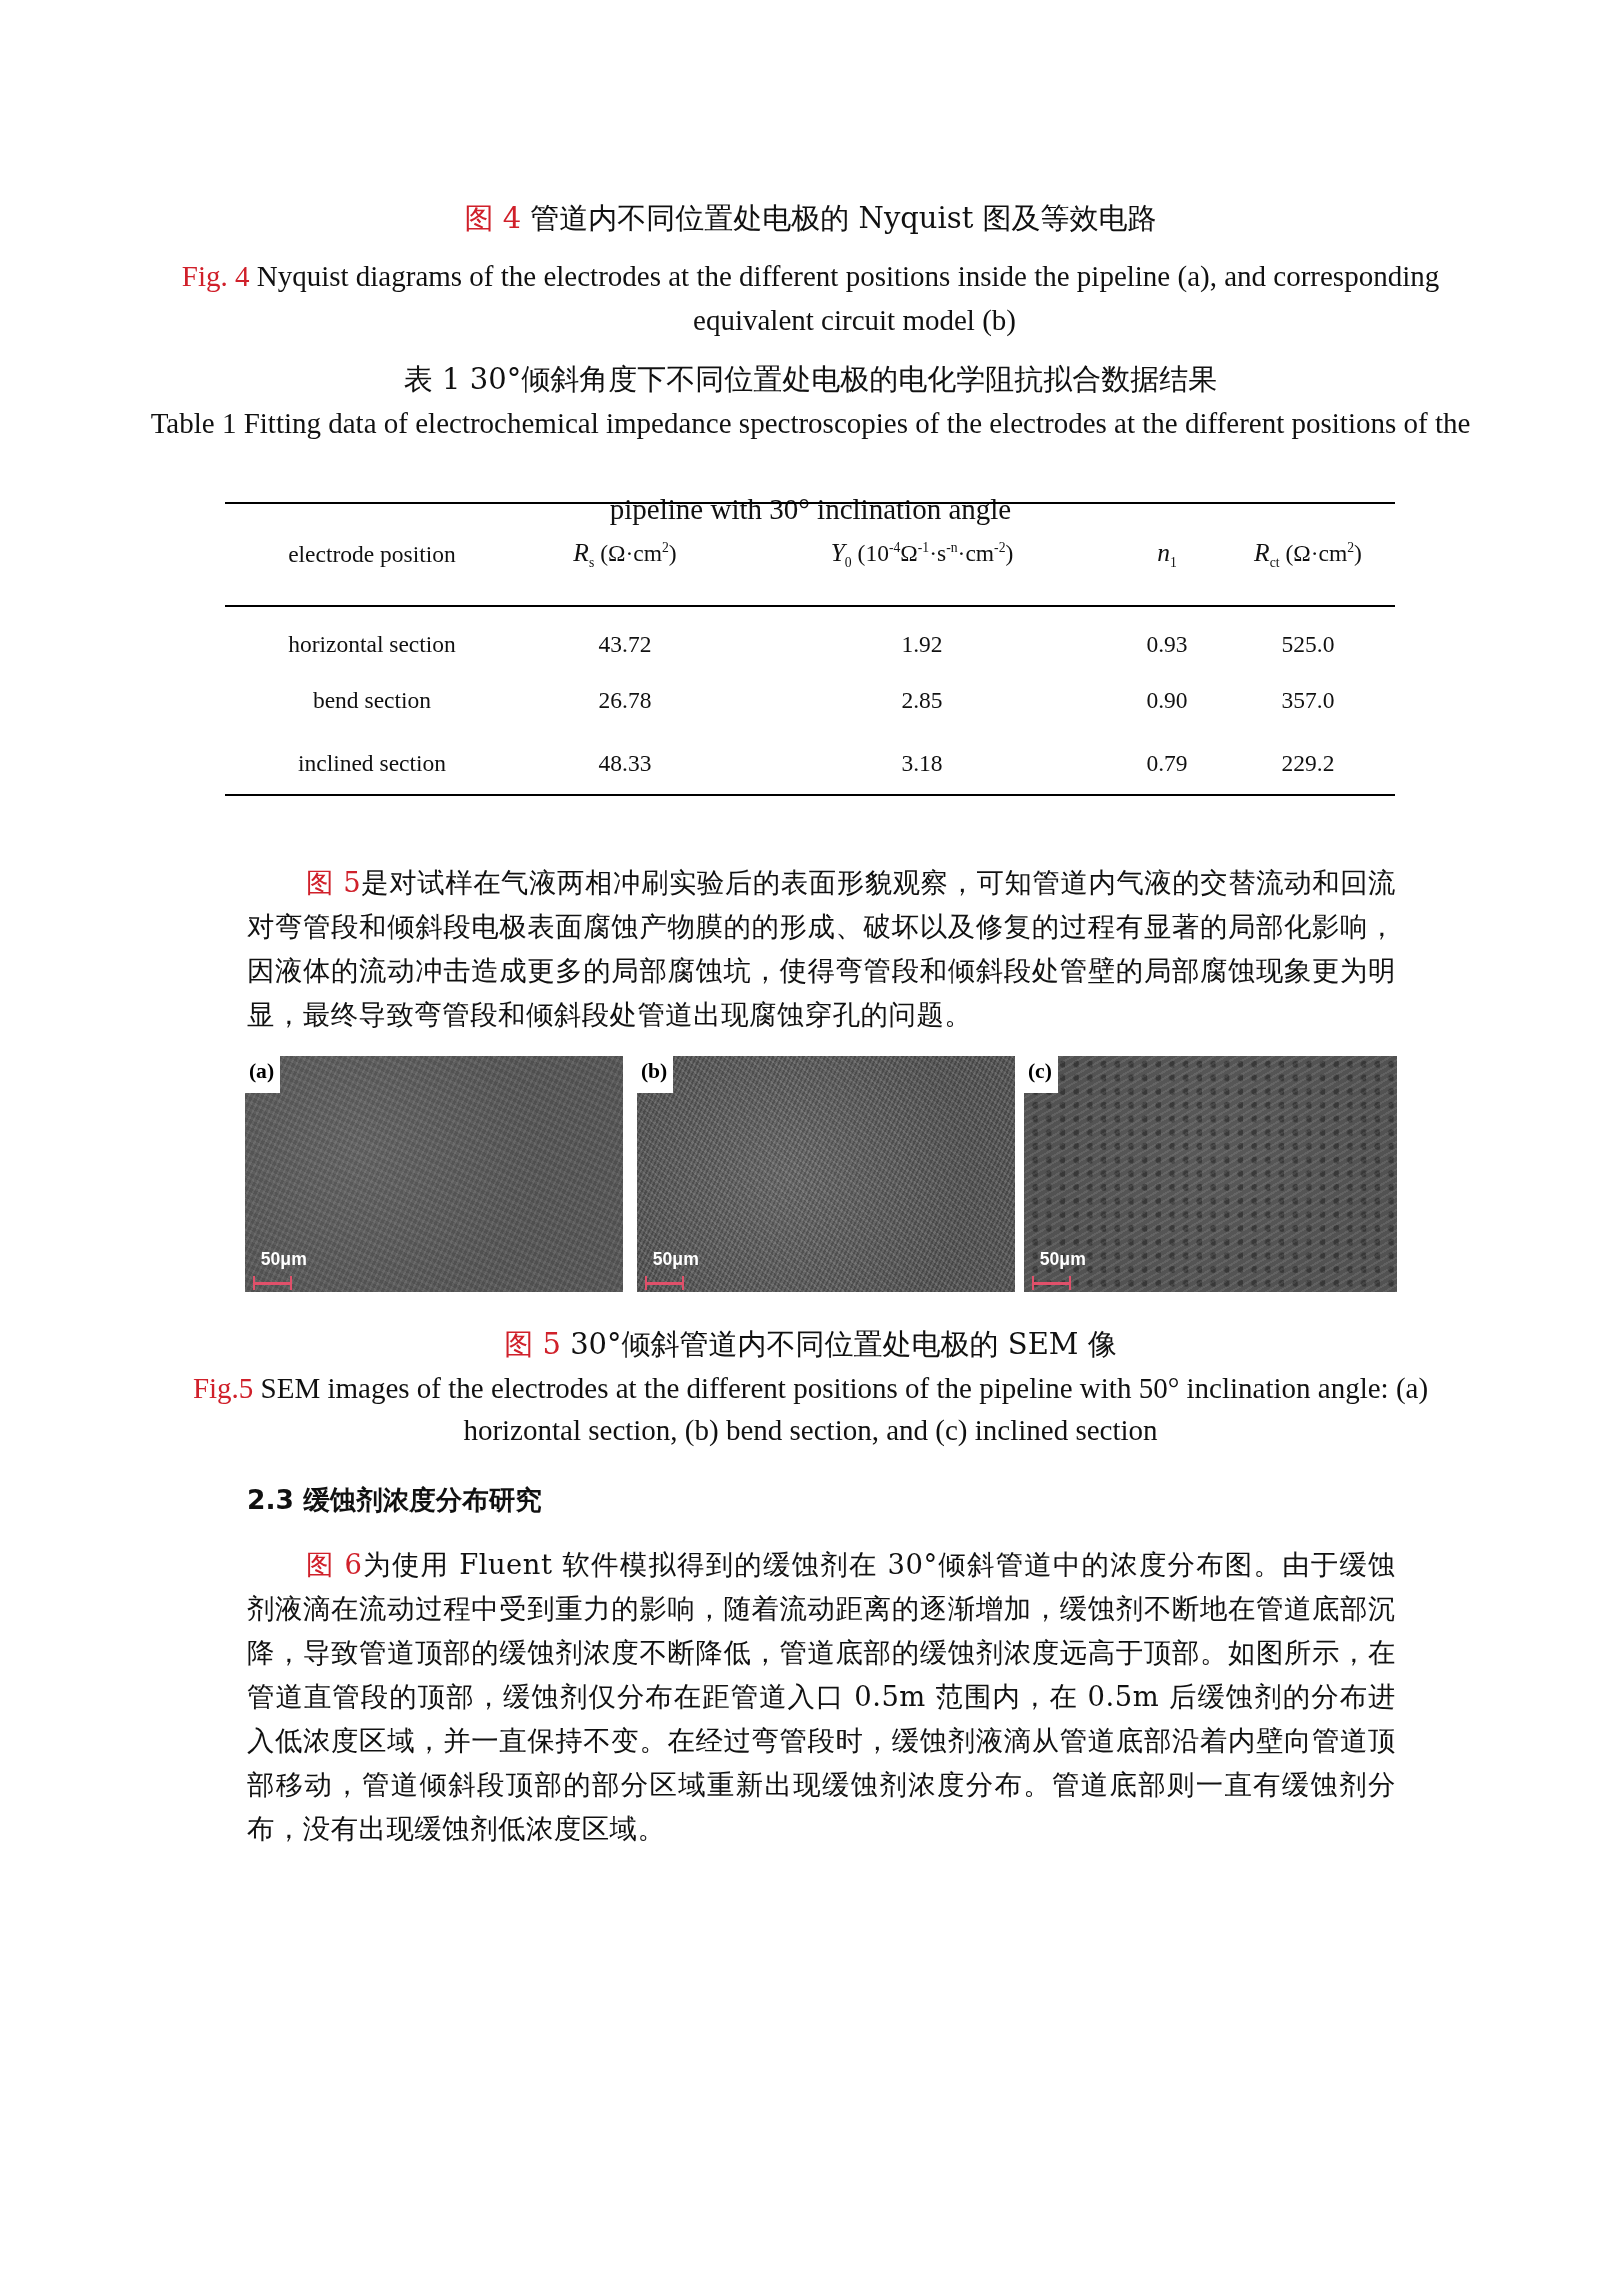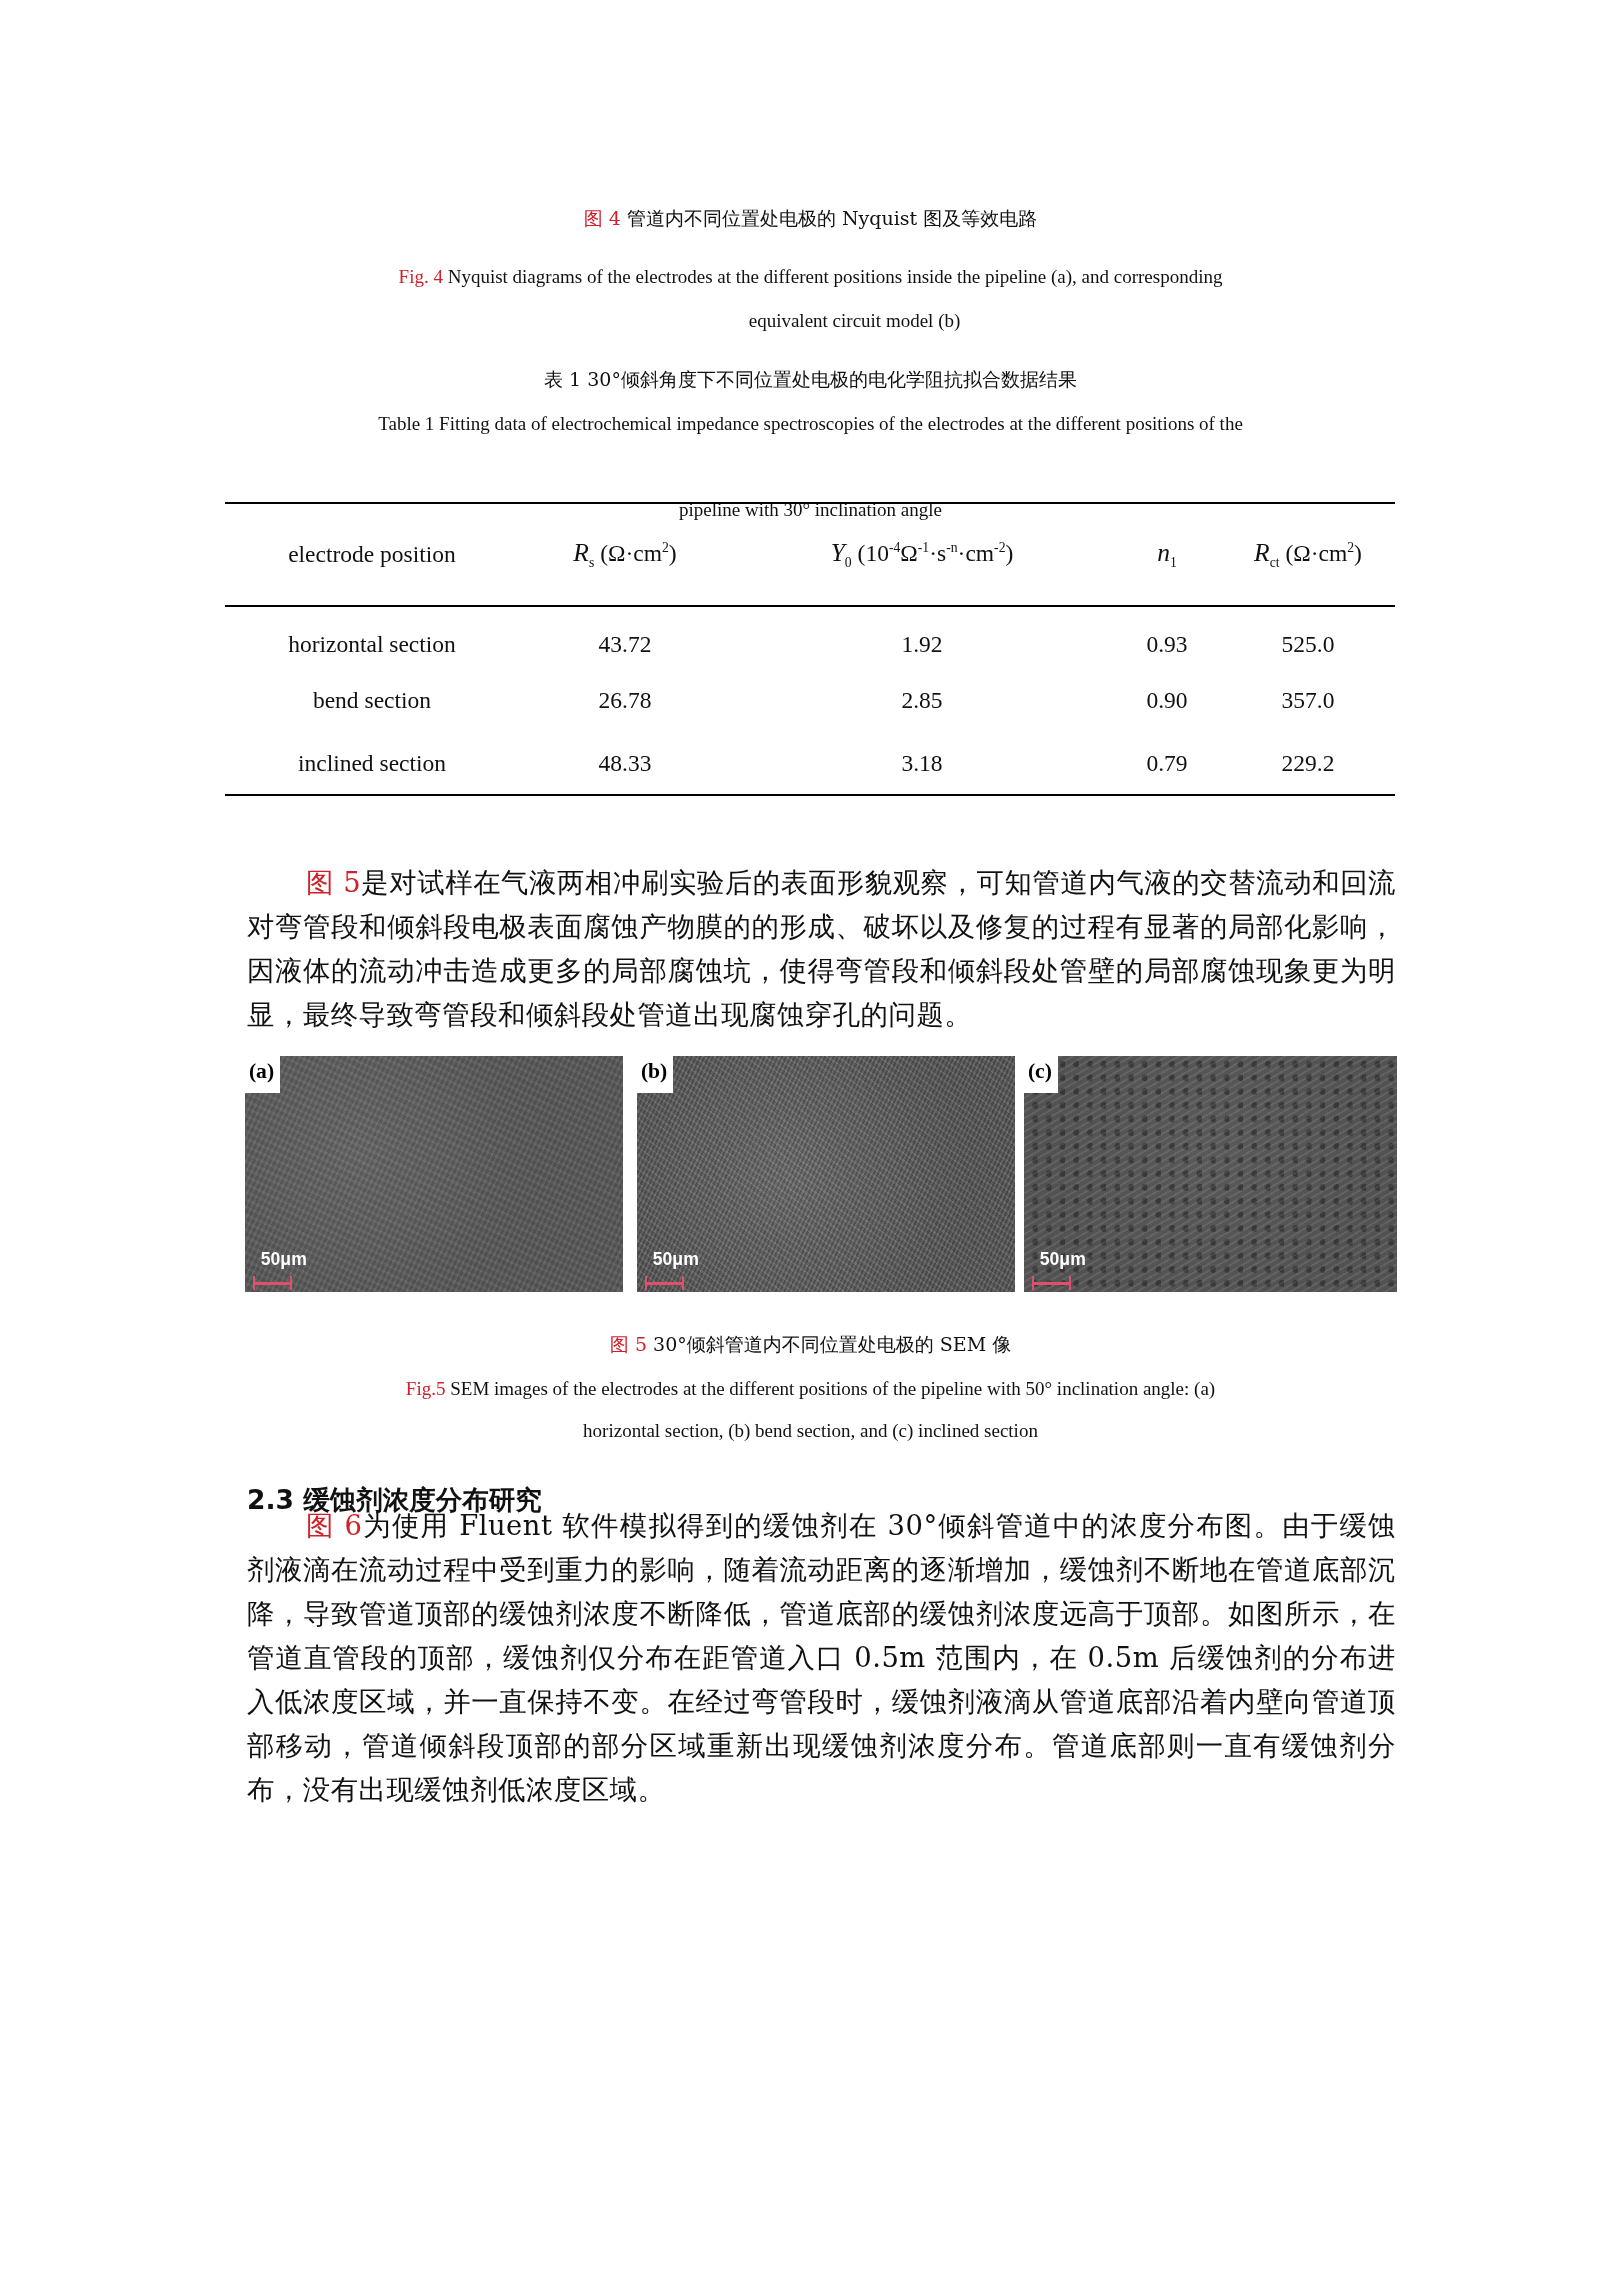--- a/index.html
+++ b/index.html
@@ -1,20 +1,20 @@
 <!DOCTYPE html>
 <html><head>
 <meta charset="utf-8">
 <style>
   html, body { margin: 0; padding: 0; background: #ffffff; }
   body { width: 1621px; height: 2293px; position: relative; overflow: hidden;
          font-family: "Liberation Serif", "DejaVu Serif", serif; color: #111; }
   .abs { position: absolute; }
   .center { left: 0; width: 1621px; text-align: center; }
-  .cap { font-size: 19px; line-height: 29px; }
+  .cap { font-size: 29px; line-height: 29px; }
   .red { color: #d0202a; }
   .cn { font-family: "DejaVu Serif", "Liberation Serif", serif; }
 
   
   .table-wrap { position: absolute; left: 225px; top: 502px; width: 1170px; }
   table { width: 100%; border-collapse: collapse; font-size: 23.5px; }
   thead tr { height: 103px; border-top: 2.9px solid #000; border-bottom: 2.9px solid #000; }
   tbody tr { height: 63px; }
   tbody tr:last-child { border-bottom: 2.9px solid #000; }
   tbody tr:first-child td { padding-top: 12px; }
@@ -131,16 +131,16 @@
 <div class="abs center cap cn" style="top:1330px;">
   <span class="red">图 5</span><span> 30°倾斜管道内不同位置处电极的 SEM 像</span>
 </div>
 <div class="abs center cap" style="top:1374px;">
   <span class="red">Fig.5</span><span> SEM images of the electrodes at the different positions of the pipeline with 50° inclination angle: (a)</span>
 </div>
 <div class="abs center cap" style="top:1416px;">horizontal section, (b) bend section, and (c) inclined section</div>
 
 <div class="heading">2.3  缓蚀剂浓度分布研究</div>
 
-<div class="para cn" style="top:1504px;">
+<div class="para cn" style="top:1543px;">
   <span class="red">图 6</span><span>为使用 Fluent 软件模拟得到的缓蚀剂在 30°倾斜管道中的浓度分布图。由于缓蚀剂液滴在流动过程中受到重力的影响，随着流动距离的逐渐增加，缓蚀剂不断地在管道底部沉降，导致管道顶部的缓蚀剂浓度不断降低，管道底部的缓蚀剂浓度远高于顶部。如图所示，在管道直管段的顶部，缓蚀剂仅分布在距管道入口 0.5m 范围内，在 0.5m 后缓蚀剂的分布进入低浓度区域，并一直保持不变。在经过弯管段时，缓蚀剂液滴从管道底部沿着内壁向管道顶部移动，管道倾斜段顶部的部分区域重新出现缓蚀剂浓度分布。管道底部则一直有缓蚀剂分布，没有出现缓蚀剂低浓度区域。</span>
 </div>
 
 
 </body></html>

